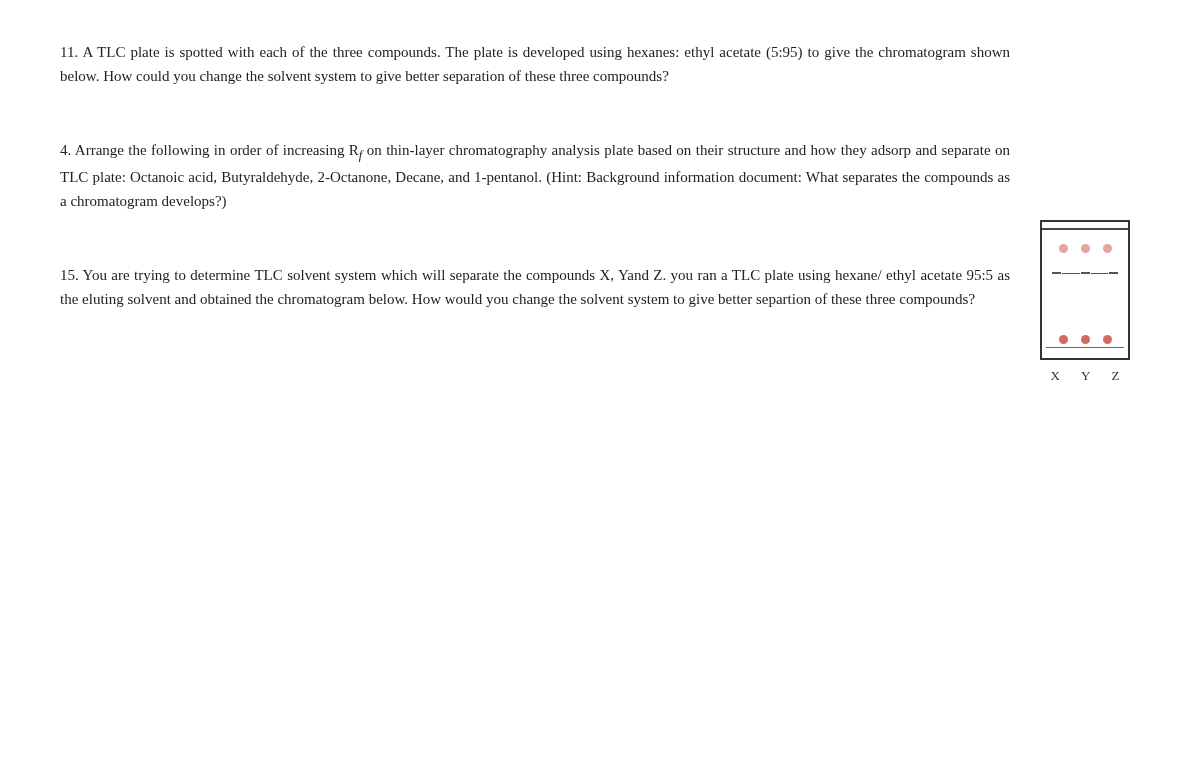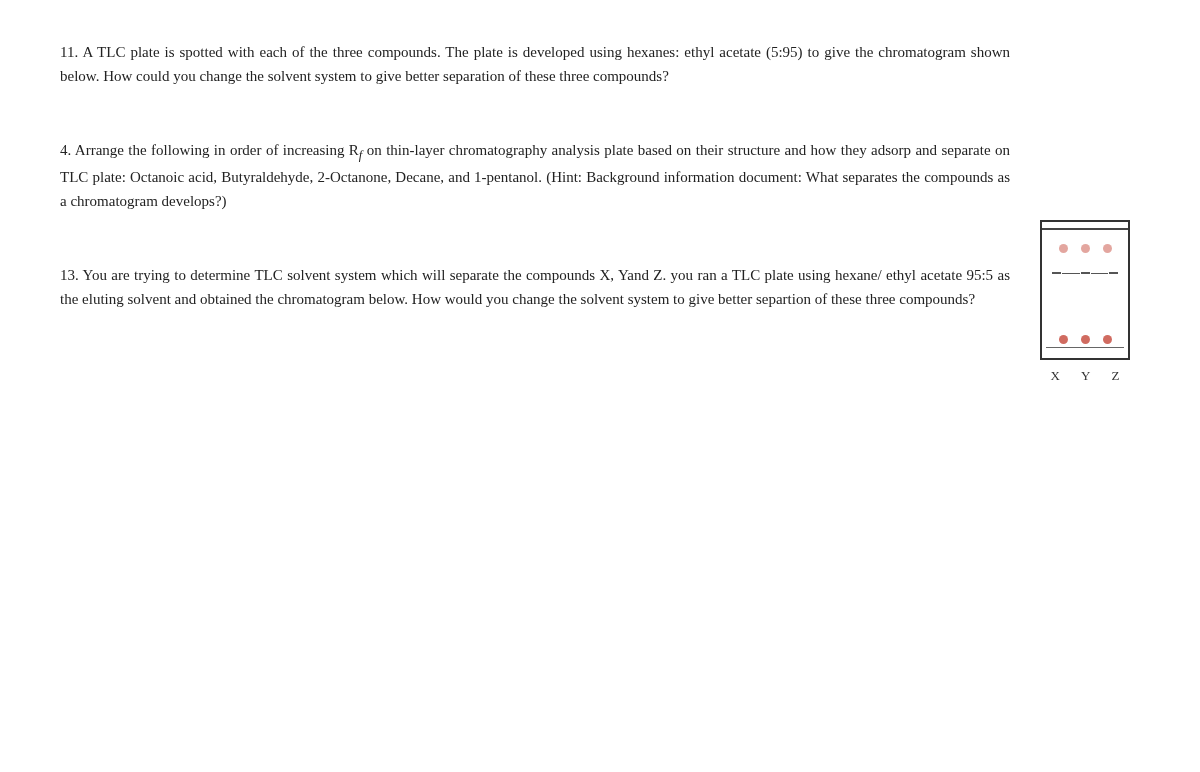--- a/index.html
+++ b/index.html
@@ -117,21 +117,21 @@
 
     <div class="question-block">
       <p>
         <span>4.</span>
         <span>Arrange the following in order of increasing R<sub><i>f</i></sub> on thin-layer chromatography analysis plate based on their structure and how they adsorp and separate on TLC plate: Octanoic acid, Butyraldehyde, 2-Octanone, Decane, and 1-pentanol. (Hint: Background information document: What separates the compounds as a chromatogram develops?)</span>
       </p>
     </div>
 
     <div class="question-block">
       <p>
-        <span>13.</span>
+        <span>15.</span>
         <span>You are trying to determine TLC solvent system which will separate the compounds X, Yand Z. you ran a TLC plate using hexane/ ethyl acetate 95:5 as the eluting solvent and obtained the chromatogram below. How would you change the solvent system to give better separtion of these three compounds?</span>
       </p>
     </div>
 
   </div>
 
   <div class="tlc-diagram">
 
     <div class="tlc-plate">
 

